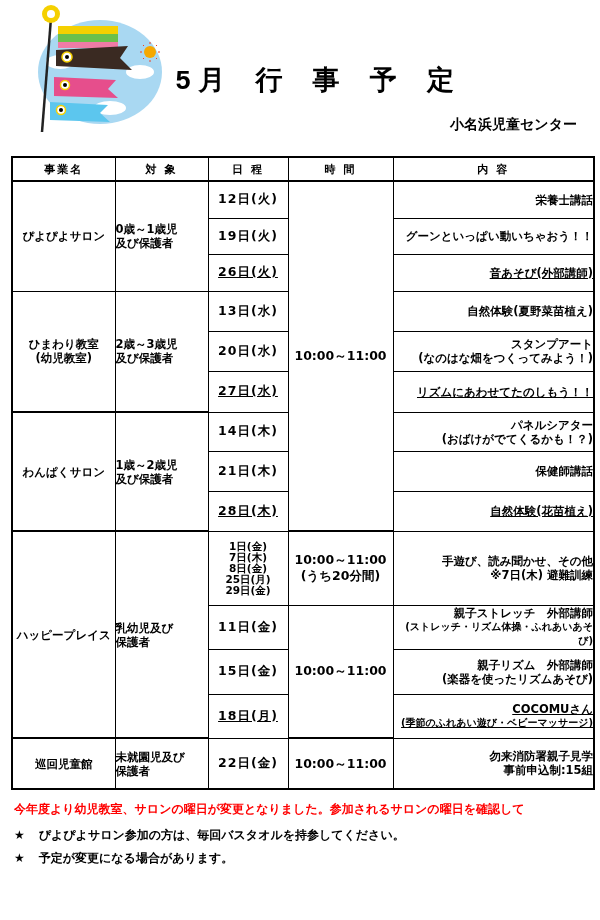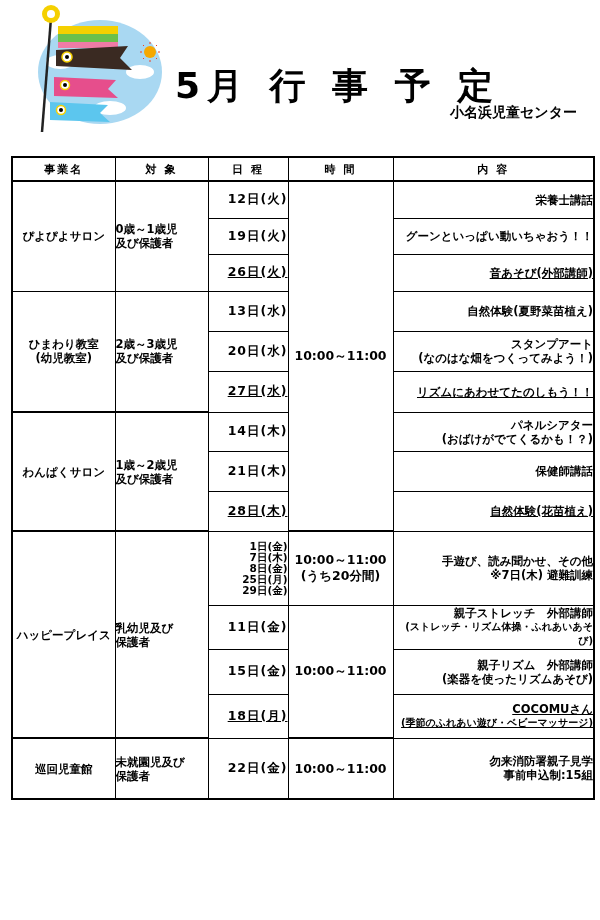--- a/index.html
+++ b/index.html
@@ -2,36 +2,36 @@
 <html><head>
 <meta charset="utf-8">
 <style>
   html, body { margin: 0; padding: 0; }
   body {
     width: 600px; height: 920px; background: #ffffff; position: relative; overflow: hidden;
     font-family: "DejaVu Sans", "Liberation Sans", sans-serif; color: #000; font-weight: bold;
   }
   .illus { position: absolute; left: 20px; top: 0; width: 150px; height: 140px; }
   .title {
-    position: absolute; left: 175px; top: 62px; font-size: 36px; letter-spacing: 7px; font-weight: bold;
-  }
-  .org { position: absolute; left: 450px; top: 104px; font-size: 14px; font-weight: bold; }
+    position: absolute; left: 175px; top: 62px; font-size: 27px; letter-spacing: 7px; font-weight: bold; font-family: Liberation Mono, monospace;
+  }
+  .org { position: absolute; left: 450px; top: 116px; font-size: 14px; font-weight: bold; }
 
   table.sched {
     position: absolute; left: 11px; top: 156px; width: 582px;
     border-collapse: collapse; table-layout: fixed;
     border: 2px solid #000;
   }
   table.sched td, table.sched th {
     border: 1px solid #000; padding: 0; font-size: 11.5px; font-weight: bold; vertical-align: middle;
   }
   table.sched th { height: 22px; text-align: center; font-size: 11px; letter-spacing: 2px; border-bottom: 2px solid #000; }
   .c-name { text-align: center; line-height: 14px; }
   .c-target { text-align: left; line-height: 14px; }
-  .c-date { text-align: right; font-size: 12.5px !important; letter-spacing: 1px; }
+  .c-date { text-align: center; font-size: 12.5px !important; letter-spacing: 1px; }
   .c-date.multi { font-size: 10.5px !important; line-height: 11px; letter-spacing: 0; }
   .c-time { text-align: center; font-size: 12.5px !important; line-height: 16px; }
   .c-content { text-align: right; padding-left: 4px !important; line-height: 14px; font-size: 11.5px; }
   .c-content .sub { font-size: 10px; }
   .c-content .sub.big { font-size: 11.5px; }
   .group-end td { border-bottom: 2px solid #000; text-decoration: underline; }
   .pre { white-space: pre-line; margin-top: 35px; }
 
   .notes { position: absolute; left: 14px; top: 798px; width: 580px; }
   .note-red { color: #ff0000; font-size: 12px; line-height: 23px; font-weight: bold; }
@@ -186,28 +186,35 @@
       </td>
     </tr>
     <tr class="group-end" style="height:44px">
       <td class="c-date">18日(月)</td>
       <td class="c-content">
         <div>COCOMUさん</div>
         <div class="sub">(季節のふれあい遊び・ベビーマッサージ)</div>
       </td>
     </tr>
 
-    <tr style="height:61px">
+    <tr style="height:51px">
       <td class="c-name pre">巡回児童館</td>
       <td class="c-target pre">未就園児及び
 保護者</td>
       <td class="c-date">22日(金)</td>
       <td class="c-time">10:00～11:00</td>
       <td class="c-content">
         <div>勿来消防署親子見学</div>
         <div class="sub big">事前申込制:15組</div>
       </td>
     </tr>
   </tbody>
 </table>
 
 <div class="notes">
+  <div class="note-red">今年度より幼児教室、サロンの曜日が変更となりました。参加されるサロンの曜日を確認して</div>
+  <div class="note-black">
+    <span class="star">★</span><span>ぴよぴよサロン参加の方は、毎回バスタオルを持参してください。</span>
+  </div>
+  <div class="note-black" style="margin-top:0">
+    <span class="star">★</span><span>予定が変更になる場合があります。</span>
+  </div>
 </div>
 
 </body></html>

